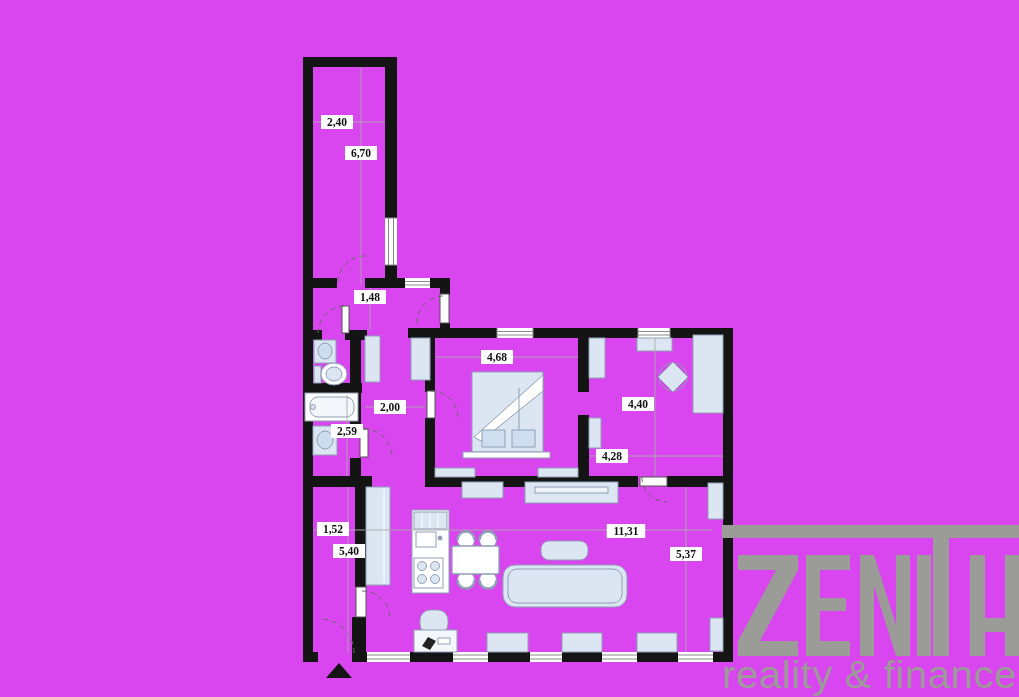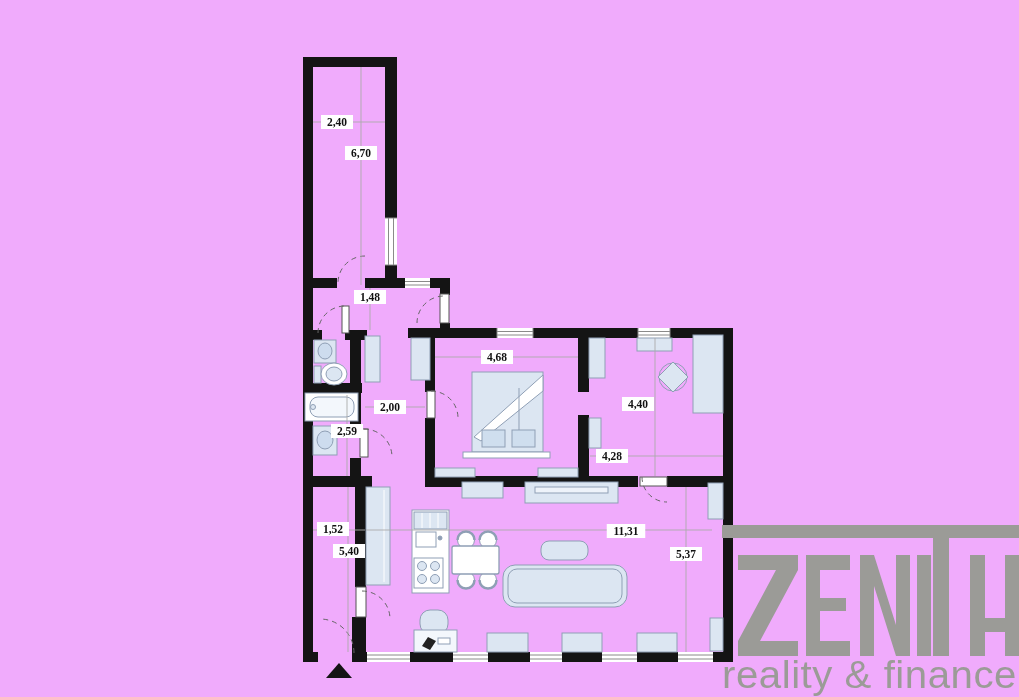--- a/index.html
+++ b/index.html
@@ -1,16 +1,16 @@
 <!DOCTYPE html>
 <html><head>
 <meta charset="utf-8">
 <style>
   html,body{margin:0;padding:0;background:#ffffff;}
-  .stage{position:relative;width:1019px;height:697px;background:#f0abfc;overflow:hidden;
+  .stage{position:relative;width:1019px;height:697px;background:#d946ef;overflow:hidden;
          font-family:"Liberation Sans",sans-serif;}
   svg{position:absolute;left:0;top:0;}
   .dim-text{font-family:"Liberation Serif",serif;font-weight:bold;font-size:11.5px;fill:#111;}
   .logo-sub{font-family:"Liberation Sans",sans-serif;fill:#9b9b97;font-size:38px;letter-spacing:0.5px;}
 </style>
 </head>
 <body>
 
 <div class="stage">
 <svg id="plan" width="1019" height="697" viewBox="0 0 1019 697">

